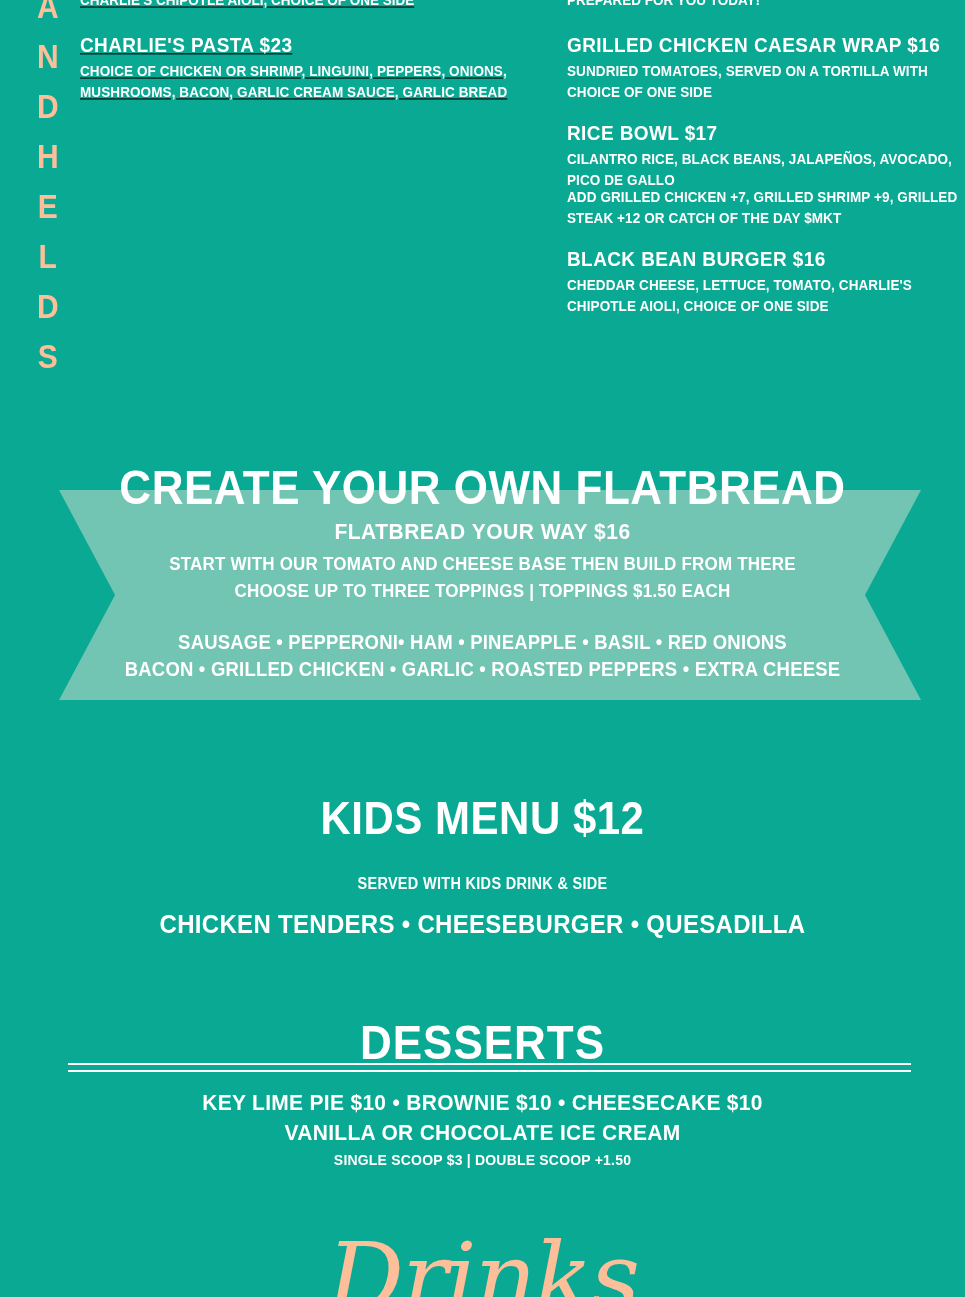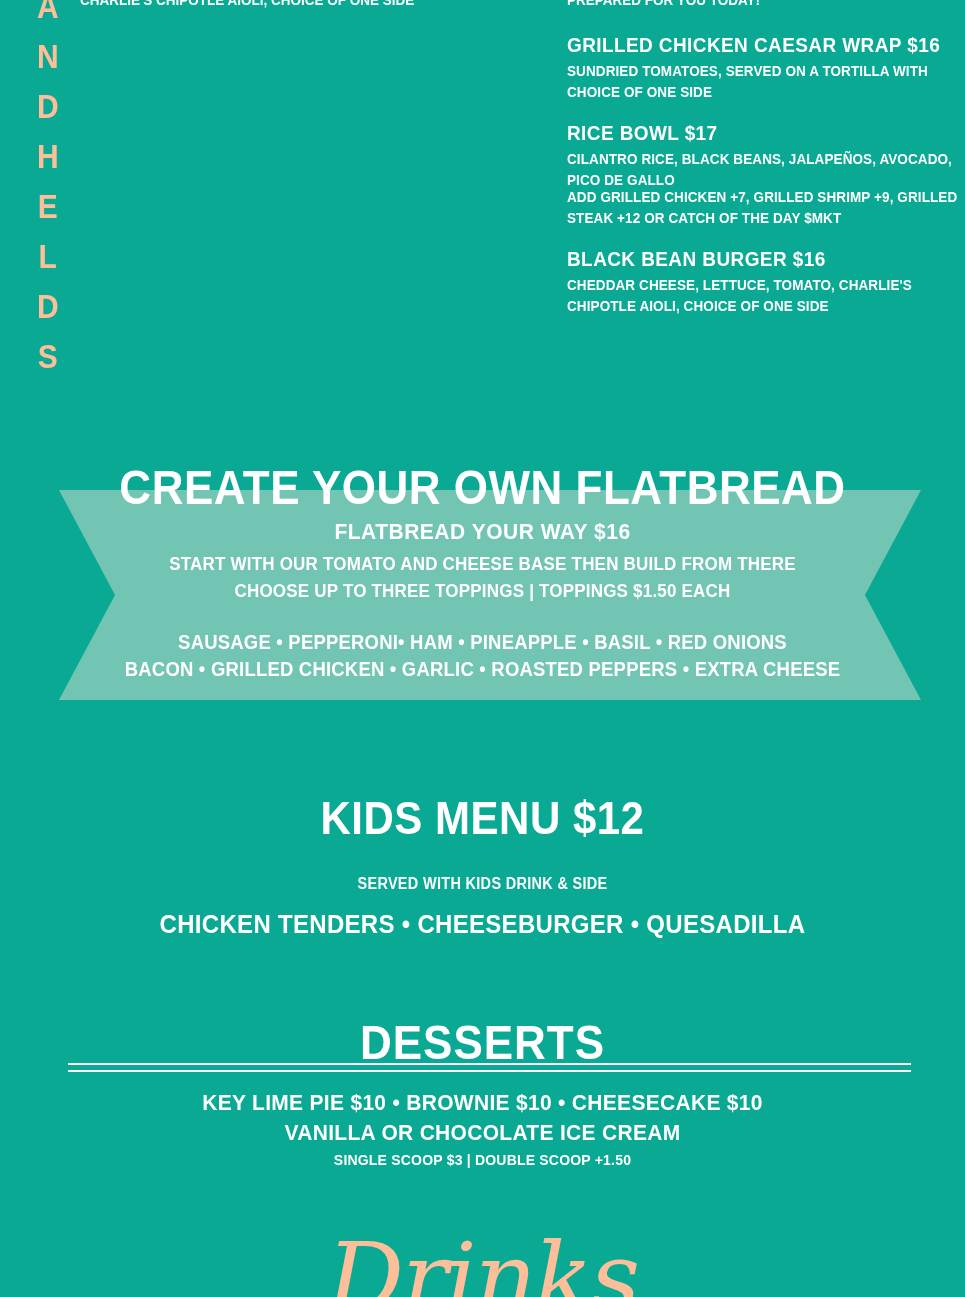--- a/index.html
+++ b/index.html
@@ -34,21 +34,21 @@
     letter-spacing:0.5px;
     font-family:"Liberation Sans", sans-serif;
     transform:scaleY(1.12);
   }
 
   
   .col {
     position:absolute;
     top:0;
   }
-  .col-left  { left:80px;  width:450px; }
+  .col-left  { left:80px;  width:450px;text-decoration:underline; }
   .col-right { left:567px; width:400px; }
 
   .item { margin-bottom:22px; }
   .item-name {
     color:#FFFFFF;
     font-size:19px;
     font-weight:bold;
     letter-spacing:0.4px;
     line-height:24px;
     transform:scaleY(1.07);
@@ -216,20 +216,24 @@
     <span class="vl">D</span>
     <span class="vl">S</span>
   </div>
 
   <div class="col col-left">
 
     <div class="cut-line">CHARLIE'S CHIPOTLE AIOLI, CHOICE OF ONE SIDE</div>
 
 
 
+    <div class="item">
+      <div class="item-name">CHARLIE'S PASTA $23</div>
+      <div class="item-desc">CHOICE OF CHICKEN OR SHRIMP, LINGUINI, PEPPERS, ONIONS, MUSHROOMS, BACON, GARLIC CREAM SAUCE, GARLIC BREAD</div>
+    </div>
 
 
   </div>
 
   <div class="col col-right">
 
     <div class="cut-line">PREPARED FOR YOU TODAY!</div>
 
     <div class="item">
       <div class="item-name">GRILLED CHICKEN CAESAR WRAP $16</div>

